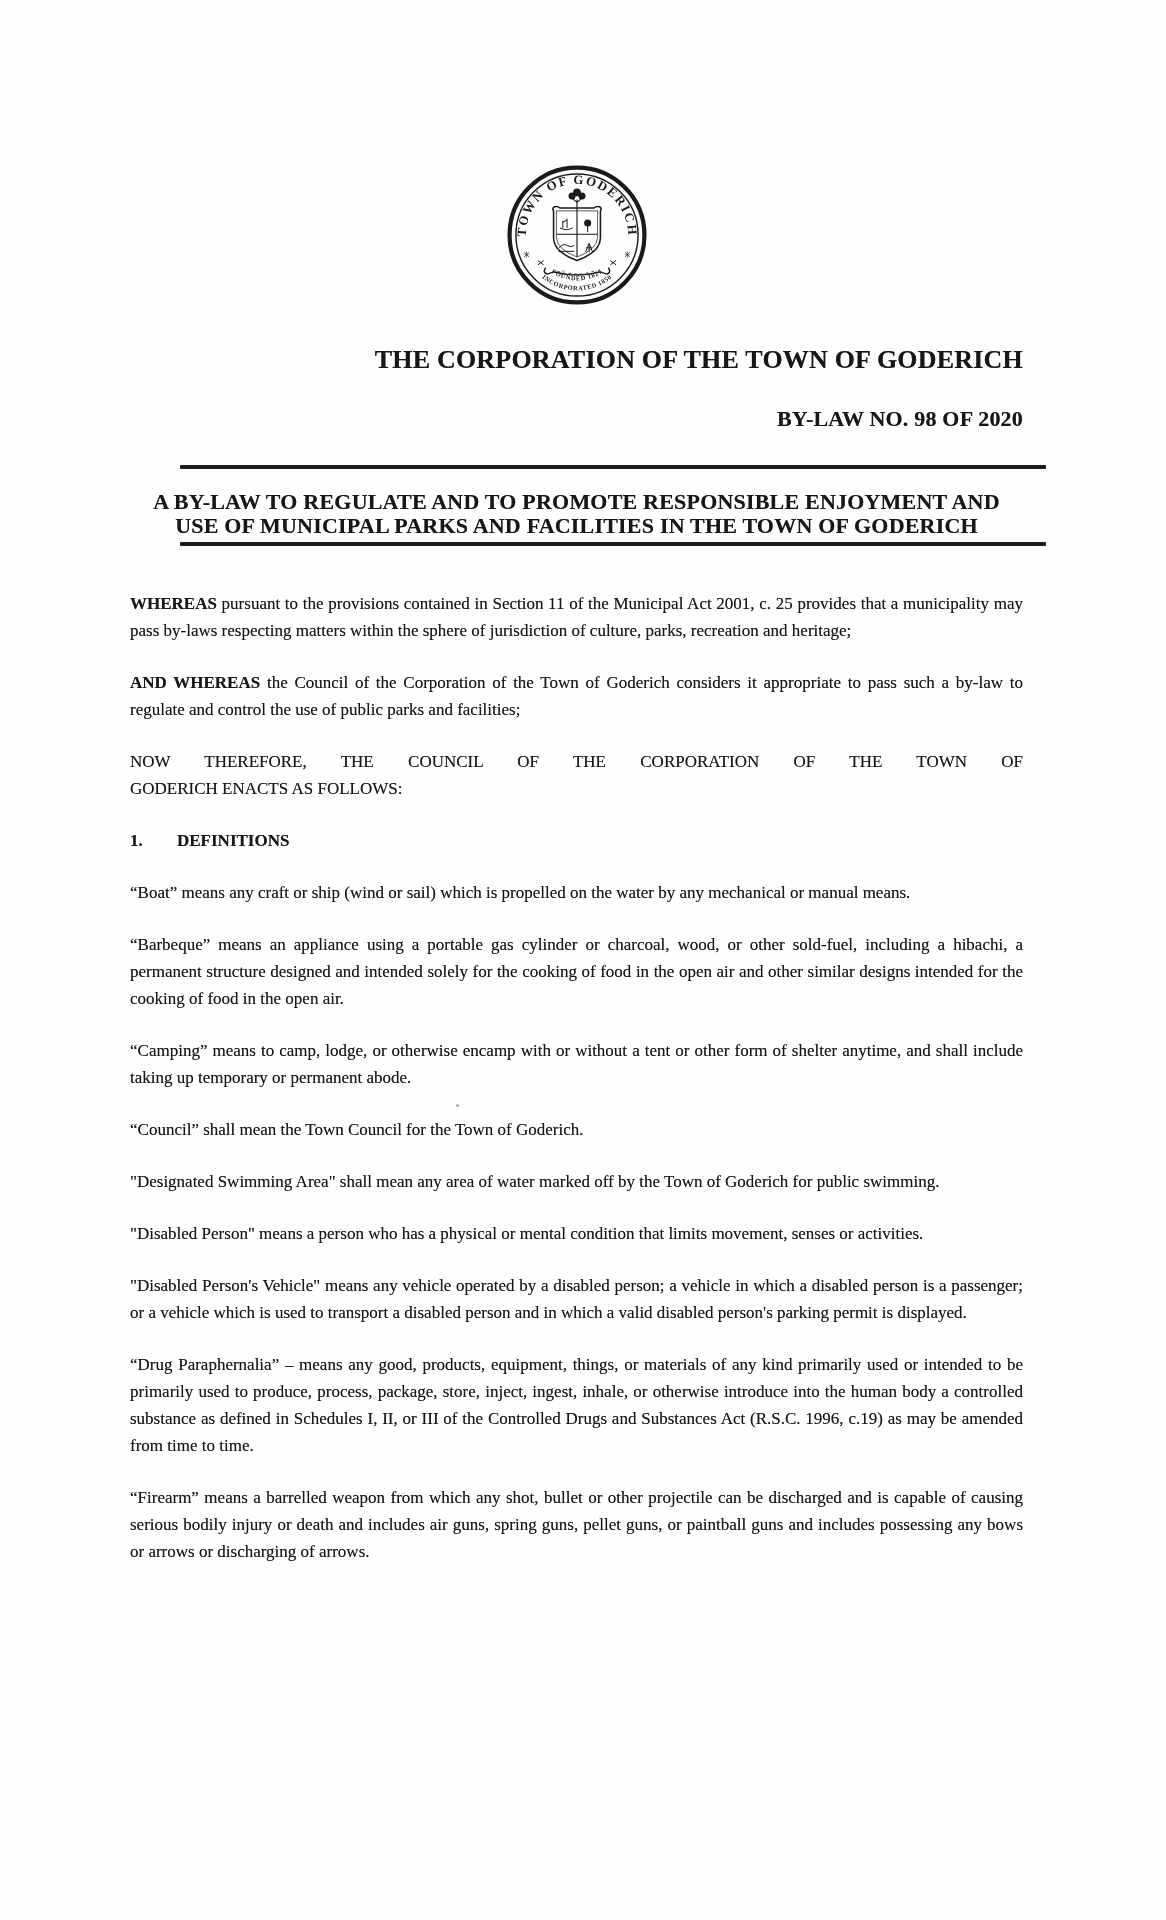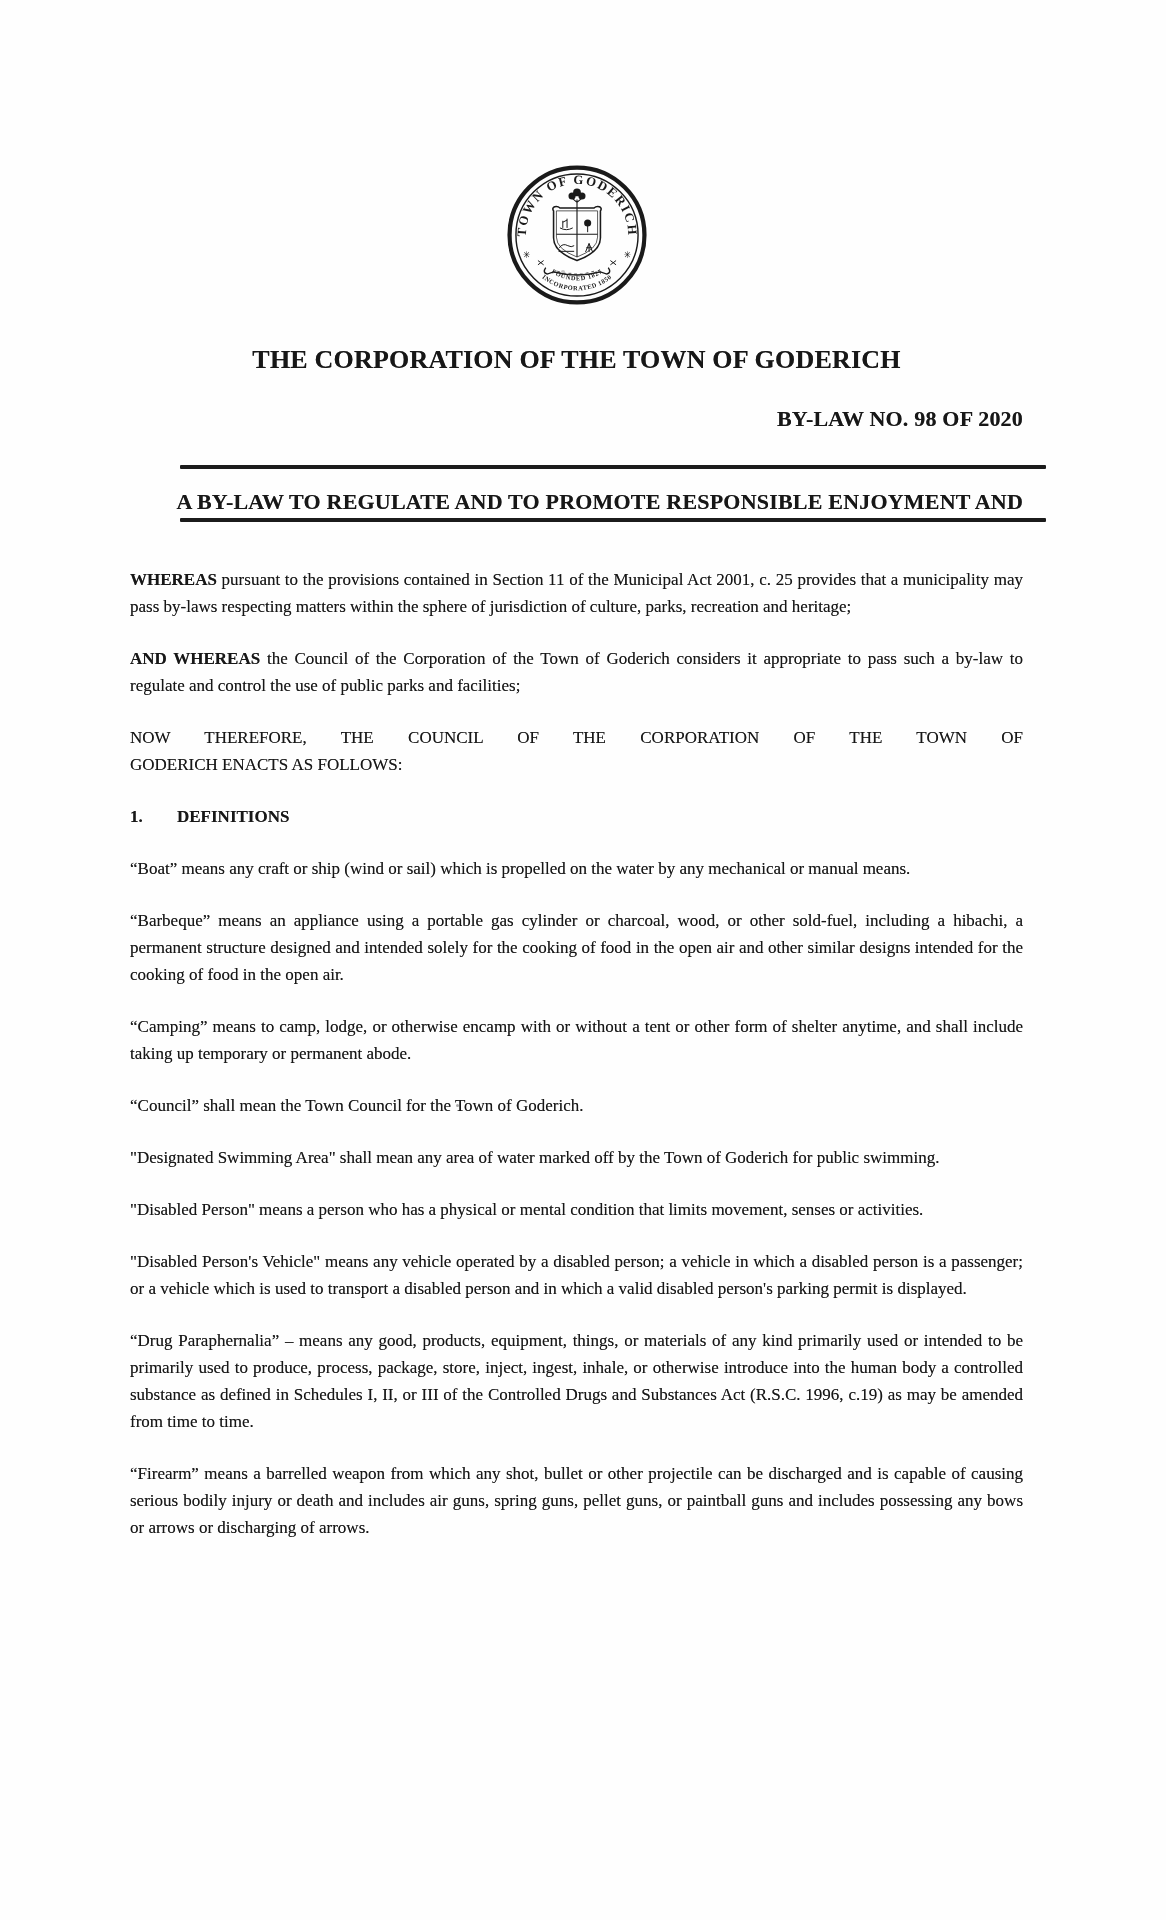--- a/index.html
+++ b/index.html
@@ -19,21 +19,21 @@
     width: 142px;
     height: 142px;
     margin: 164px auto 0 auto;
   }
   .seal svg { display: block; }
   .doc-title {
     margin: 39px 0 0 0;
     font-size: 26px;
     line-height: 30px;
     font-weight: bold;
-    text-align: center;
+    text-align: right;
     letter-spacing: 0.2px;
     text-shadow: 0 0 0.5px rgba(0,0,0,0.55);
   }
   .bylaw-no {
     margin: 31px 0 0 0;
     font-size: 22px;
     line-height: 26px;
     font-weight: bold;
     text-align: right;
     letter-spacing: 0.2px;
@@ -50,21 +50,21 @@
   .rule-bottom { margin-top: 4px; }
   .subject {
     margin: 21px 0 0 0;
     font-size: 22px;
     line-height: 24px;
     font-weight: bold;
     text-align: center;
     letter-spacing: 0.2px;
     text-shadow: 0 0 0.5px rgba(0,0,0,0.55);
   }
-  .subject span { display: block; text-align: right; }
+  .subject span { display: block; }
   .doc-body {
     margin-top: 44px;
     font-size: 17px;
     line-height: 27px;
     text-align: justify;
     text-shadow: 0 0 0.45px rgba(0,0,0,0.5);
   }
   .doc-body p { margin: 0 0 25px 0; }
   .doc-body p:last-child { margin-bottom: 0; }
   .enact { font-weight: normal; }
@@ -136,20 +136,21 @@
   </div>
 
   <h1 class="doc-title">THE CORPORATION OF THE TOWN OF GODERICH</h1>
 
   <h2 class="bylaw-no">BY-LAW NO. 98 OF 2020</h2>
 
   <div class="rule rule-top"></div>
 
   <h3 class="subject">
     <span>A BY-LAW TO REGULATE AND TO PROMOTE RESPONSIBLE ENJOYMENT AND</span>
+    <span>USE OF MUNICIPAL PARKS AND FACILITIES IN THE TOWN OF GODERICH</span>
   </h3>
 
   <div class="rule rule-bottom"></div>
 
   <div class="doc-body">
 
     <p><b>WHEREAS</b><span> pursuant to the provisions contained in Section 11 of the Municipal Act 2001, c. 25 provides that a municipality may pass by-laws respecting matters within the sphere of jurisdiction of culture, parks, recreation and heritage;</span></p>
 
     <p><b>AND WHEREAS</b><span> the Council of the Corporation of the Town of Goderich considers it appropriate to pass such a by-law to regulate and control the use of public parks and facilities;</span></p>
 

